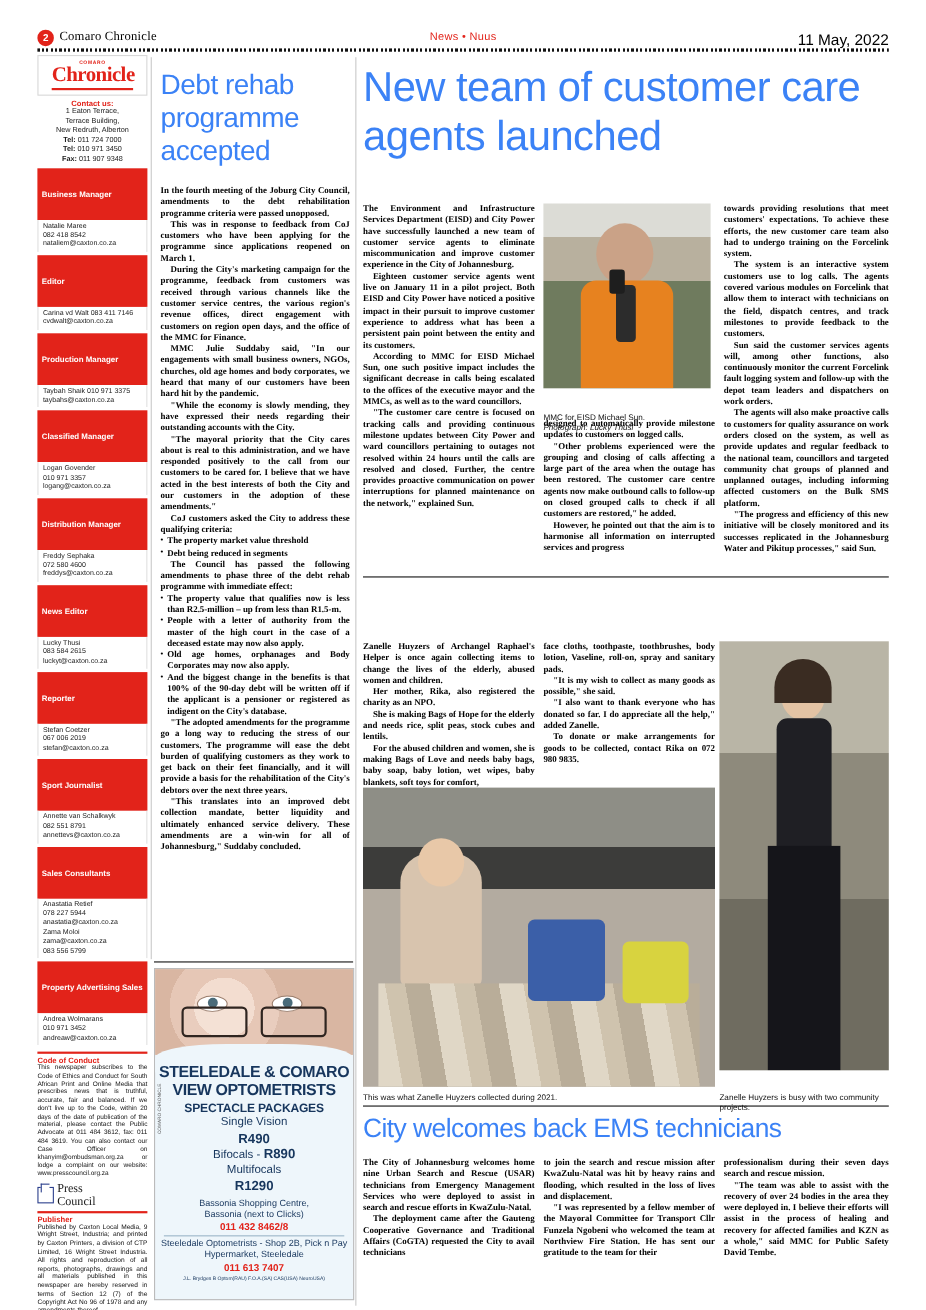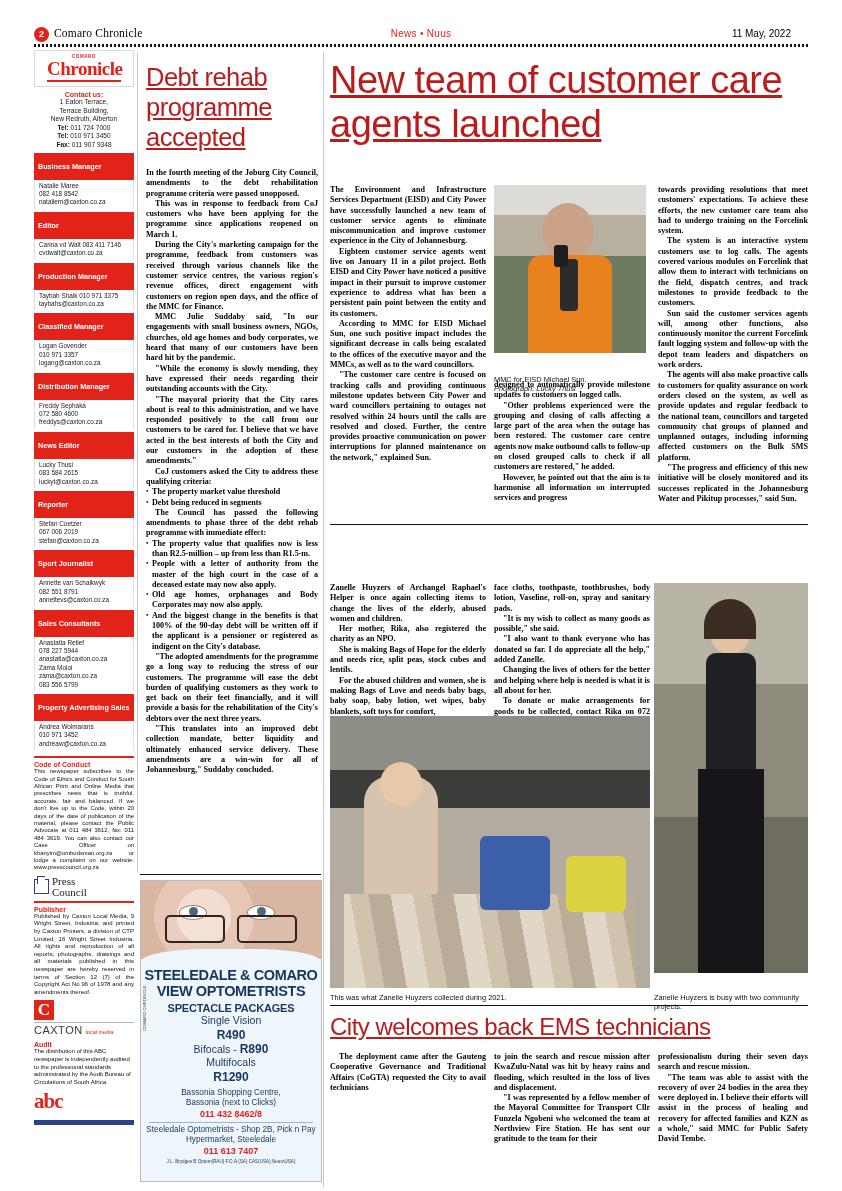--- a/index.html
+++ b/index.html
@@ -6,35 +6,35 @@
   body{width:842px;height:1191px;position:relative;font-family:"Liberation Serif",serif;color:#000;}
   .page{position:absolute;inset:0;background:#fff;}
 
   
   .topbar{position:absolute;left:34px;top:26px;width:774px;height:20px;}
   .pagenum{position:absolute;left:0;top:1px;width:15px;height:15px;border-radius:50%;background:#e2231a;color:#fff;
            font-family:"Liberation Sans",sans-serif;font-size:9px;font-weight:bold;text-align:center;line-height:15px;}
   .paper-name{position:absolute;left:20px;top:1px;font-family:"Liberation Serif",serif;font-size:11.5px;color:#000;letter-spacing:.2px;}
   .section-name{position:absolute;left:0;right:0;top:2px;text-align:center;font-family:"Liberation Sans",sans-serif;
            font-size:10px;color:#e2231a;letter-spacing:.3px;}
-  .issue-date{position:absolute;right:17px;top:2px;font-family:"Liberation Sans",sans-serif;font-size:10px;color:#000;}
+  .issue-date{position:absolute;right:0;top:2px;font-family:"Liberation Sans",sans-serif;font-size:14px;color:#000;}
   .topbar .rule{position:absolute;left:0;right:0;top:18px;height:3px;background:repeating-linear-gradient(to right,#111 0 2px,#fff 2px 4px);}
 
   
   .sidebar{position:absolute;left:34px;top:50px;width:100px;}
   .logo-box{border:1px solid #d8d8d8;padding:3px 12px 4px;text-align:center;background:#fff;}
   .logo-small{font-family:"Liberation Sans",sans-serif;font-size:4.5px;font-weight:bold;color:#e2231a;letter-spacing:.6px;}
   .logo-word{font-family:"Liberation Serif",serif;font-size:19px;font-weight:bold;color:#e2231a;line-height:20px;letter-spacing:-.5px;}
   .logo-rule{height:2px;background:#e2231a;margin-top:1px;}
 
   .contact-head{margin-top:4px;font-family:"Liberation Sans",sans-serif;font-size:7px;font-weight:bold;color:#e2231a;text-align:center;}
   .contact-lines{font-family:"Liberation Sans",sans-serif;font-size:6.6px;line-height:8.6px;text-align:center;color:#1a1a1a;}
   .contact-lines b{font-weight:bold;}
   .sb-band{background:#e2231a;color:#fff;font-family:"Liberation Sans",sans-serif;font-size:7.2px;font-weight:bold;
-           padding:9px 4px;margin-top:3px;line-height:9px;}
+           padding:19px 4px;margin-top:3px;line-height:9px;}
   .sb-body{font-family:"Liberation Sans",sans-serif;font-size:6.4px;line-height:8.4px;color:#1a1a1a;padding:2px 3px 2px 4px;
            border-left:1px solid #e0e0e0;border-right:1px solid #e0e0e0;}
   .sb-body .row{white-space:nowrap;overflow:hidden;}
 
   .sb-sep{height:2px;background:#e2231a;margin:6px 0 3px;}
   .coc-title{font-family:"Liberation Sans",sans-serif;font-size:7px;font-weight:bold;color:#e2231a;}
   .coc-text{font-family:"Liberation Sans",sans-serif;font-size:5.9px;line-height:7.4px;color:#111;text-align:justify;}
   .press-council{margin:4px 0 2px;display:flex;align-items:center;gap:3px;}
   .pc-mark{width:13px;height:13px;border:1.6px solid #2b3f8c;position:relative;}
   .pc-mark:after{content:"";position:absolute;left:2px;top:-4px;width:7px;height:7px;background:#fff;border:1.6px solid #2b3f8c;border-bottom:none;border-right:none;transform:rotate(0deg);}
@@ -50,21 +50,21 @@
   .audit-title{font-family:"Liberation Sans",sans-serif;font-size:7px;font-weight:bold;color:#e2231a;margin-top:5px;}
   .audit-text{font-family:"Liberation Sans",sans-serif;font-size:6px;line-height:7.6px;color:#111;}
   .abc{font-family:"Liberation Serif",serif;font-size:21px;font-weight:bold;color:#e2231a;text-align:left;margin-top:3px;letter-spacing:-1px;}
   .blue-bar{height:5px;background:#2b3f8c;margin-top:6px;}
 
   
   .vrule{position:absolute;width:1px;background:#c9c9c9;}
   .hrule{position:absolute;height:1px;background:#111;}
 
   
-  .hl{font-family:"Liberation Sans",sans-serif;font-weight:normal;color:#b91c1c;letter-spacing:-.5px;text-decoration:underline;}
+  .hl{font-family:"Liberation Sans",sans-serif;font-weight:normal;color:#3b82f6;letter-spacing:-.5px;}
   .hl-debt{position:absolute;left:146px;top:62px;width:170px;font-size:25.5px;line-height:30px;}
   .body-col{position:absolute;font-family:"Liberation Serif",serif;font-size:8.1px;line-height:10.3px;text-align:justify;color:#000;}
   .body-col p{margin:0;text-indent:9px;font-weight:bold;}
   .body-col p.noind{text-indent:0;}
   .body-col p.bullet{text-indent:0;padding-left:6px;position:relative;}
   .body-col p.bullet:before{content:"\2022";position:absolute;left:0;top:-1px;font-size:7px;}
 
   .hl-main{position:absolute;left:330px;top:58px;width:480px;font-size:38px;line-height:44px;}
   .hl-zanelle{position:absolute;left:330px;top:534px;width:480px;font-size:28px;line-height:32px;}
   .hl-ems{position:absolute;left:330px;top:1013px;width:480px;font-size:24px;line-height:28px;}
@@ -279,21 +279,20 @@
   <div class="body-col" id="z-col1" style="left:330px;top:583px;width:156px;">
       <p class="noind">Zanelle Huyzers of Archangel Raphael's Helper is once again collecting items to change the lives of the elderly, abused women and children.</p>
       <p>Her mother, Rika, also registered the charity as an NPO.</p>
       <p>She is making Bags of Hope for the elderly and needs rice, split peas, stock cubes and lentils.</p>
       <p>For the abused children and women, she is making Bags of Love and needs baby bags, baby soap, baby lotion, wet wipes, baby blankets, soft toys for comfort,</p>
     </div>
   <div class="body-col" id="z-col2" style="left:494px;top:583px;width:156px;">
       <p class="noind">face cloths, toothpaste, toothbrushes, body lotion, Vaseline, roll-on, spray and sanitary pads.</p>
       <p>"It is my wish to collect as many goods as possible," she said.</p>
       <p>"I also want to thank everyone who has donated so far. I do appreciate all the help," added Zanelle.</p>
-      <p>Changing the lives of others for the better and helping where help is needed is what it is all about for her.</p>
       <p>To donate or make arrangements for goods to be collected, contact Rika on 072 980 9835.</p>
     </div>
 
   <div class="photo" style="left:330px;top:716px;width:320px;height:272px;background:
        linear-gradient(180deg,#8e8e86 0 20%,#3c3c3a 20% 34%,#b3aba0 34% 100%);">
     <div style="position:absolute;left:34px;top:60px;width:74px;height:122px;background:#d8c4ae;border-radius:26px 26px 8px 8px;"></div>
     <div style="position:absolute;left:50px;top:46px;width:42px;height:44px;border-radius:50%;background:#e8c8a8;"></div>
     <div style="position:absolute;left:14px;top:178px;width:292px;height:94px;background:
          repeating-linear-gradient(80deg,#e0d7c6 0 22px,#cfc3ae 22px 40px,#b9ad99 40px 62px);"></div>
     <div style="position:absolute;left:150px;top:120px;width:70px;height:74px;background:#3b5fa8;border-radius:6px;"></div>
@@ -305,20 +304,21 @@
        linear-gradient(180deg,#b9b5a6 0 26%,#8e8a7c 26% 60%,#6f6c60 60% 100%);">
     <div style="position:absolute;left:56px;top:26px;width:40px;height:46px;border-radius:50%;background:#e3c3a4;"></div>
     <div style="position:absolute;left:50px;top:16px;width:52px;height:40px;border-radius:26px 26px 0 0;background:#3a2c22;"></div>
     <div style="position:absolute;left:52px;top:70px;width:50px;height:120px;background:#1f1f24;border-radius:10px 10px 0 0;"></div>
     <div style="position:absolute;left:44px;top:186px;width:66px;height:204px;background:#15151a;"></div>
   </div>
   <div class="cap" style="left:654px;top:993px;width:154px;">Zanelle Huyzers is busy with two community projects.</div>
 
   <div class="hl hl-ems">City welcomes back EMS technicians</div>
   <div class="body-col" id="e-col1" style="left:330px;top:1052px;width:156px;">
+      <p class="noind">The City of Johannesburg welcomes home nine Urban Search and Rescue (USAR) technicians from Emergency Management Services who were deployed to assist in search and rescue efforts in KwaZulu-Natal.</p>
       <p>The deployment came after the Gauteng Cooperative Governance and Traditional Affairs (CoGTA) requested the City to avail technicians</p>
     </div>
   <div class="body-col" id="e-col2" style="left:494px;top:1052px;width:156px;">
       <p class="noind">to join the search and rescue mission after KwaZulu-Natal was hit by heavy rains and flooding, which resulted in the loss of lives and displacement.</p>
       <p>"I was represented by a fellow member of the Mayoral Committee for Transport Cllr Funzela Ngobeni who welcomed the team at Northview Fire Station. He has sent our gratitude to the team for their</p>
     </div>
   <div class="body-col" id="e-col3" style="left:658px;top:1052px;width:150px;">
       <p class="noind">professionalism during their seven days search and rescue mission.</p>
       <p>"The team was able to assist with the recovery of over 24 bodies in the area they were deployed in. I believe their efforts will assist in the process of healing and recovery for affected families and KZN as a whole," said MMC for Public Safety David Tembe.</p>
     </div>

